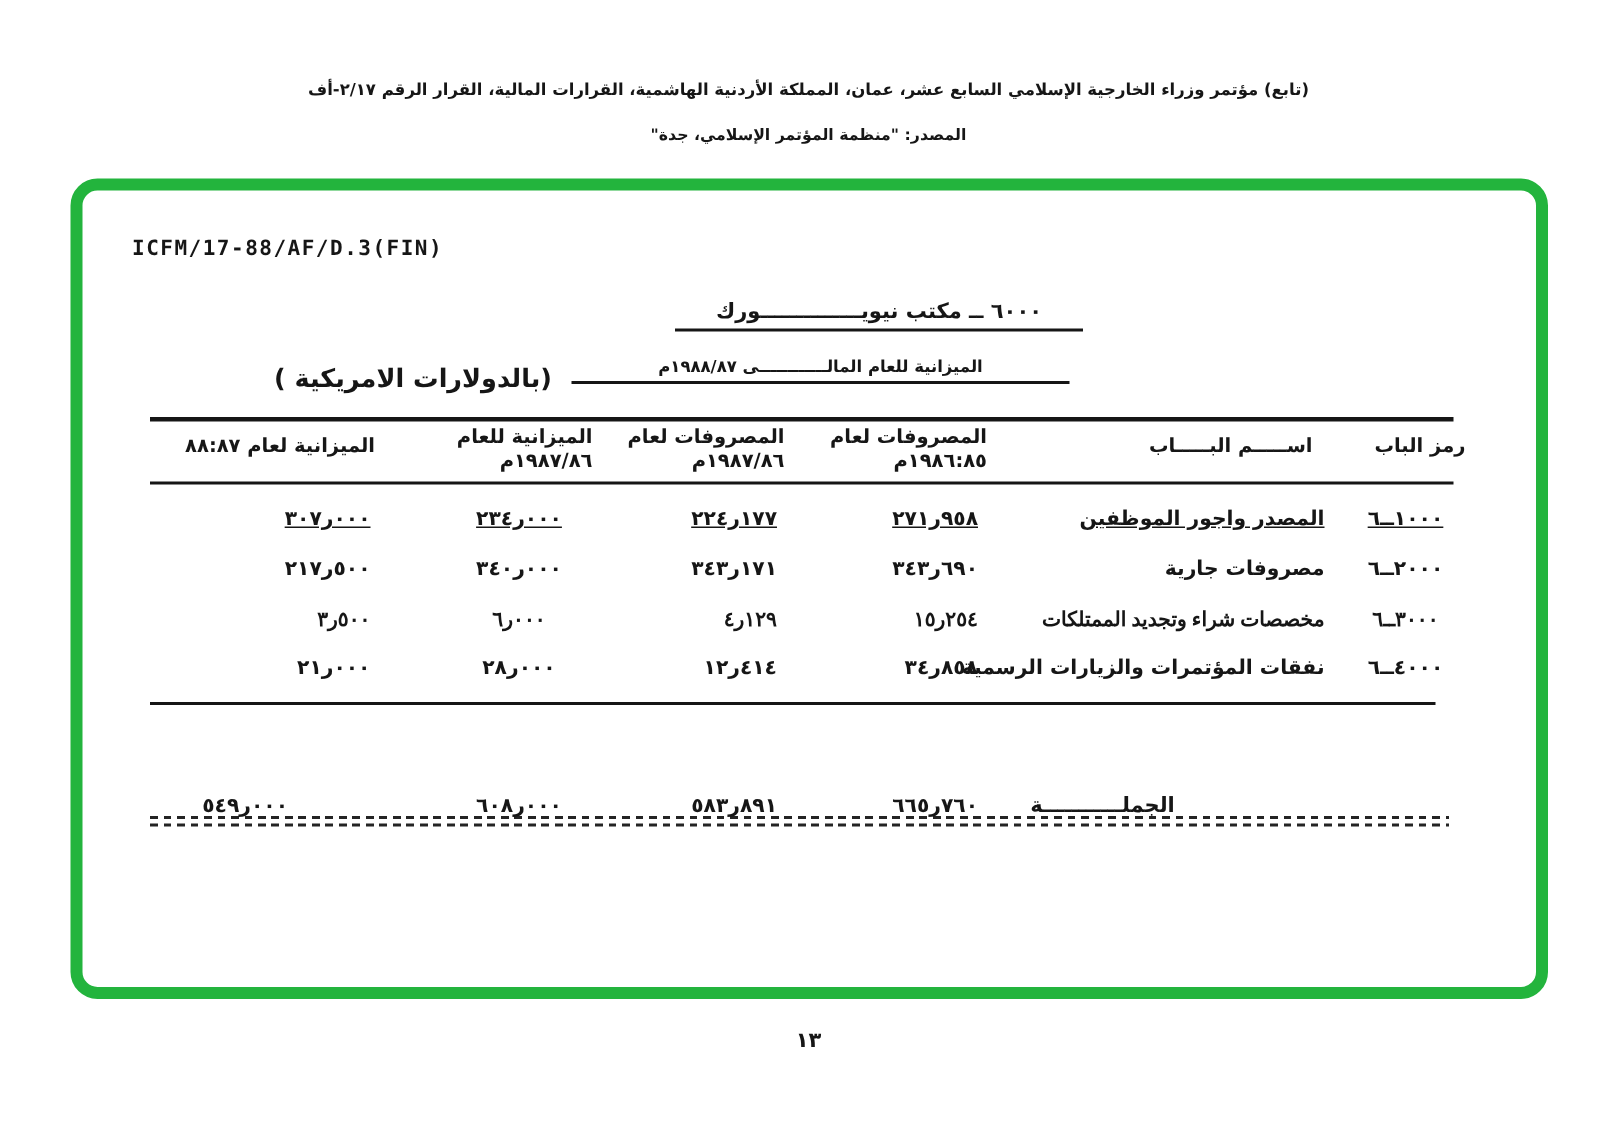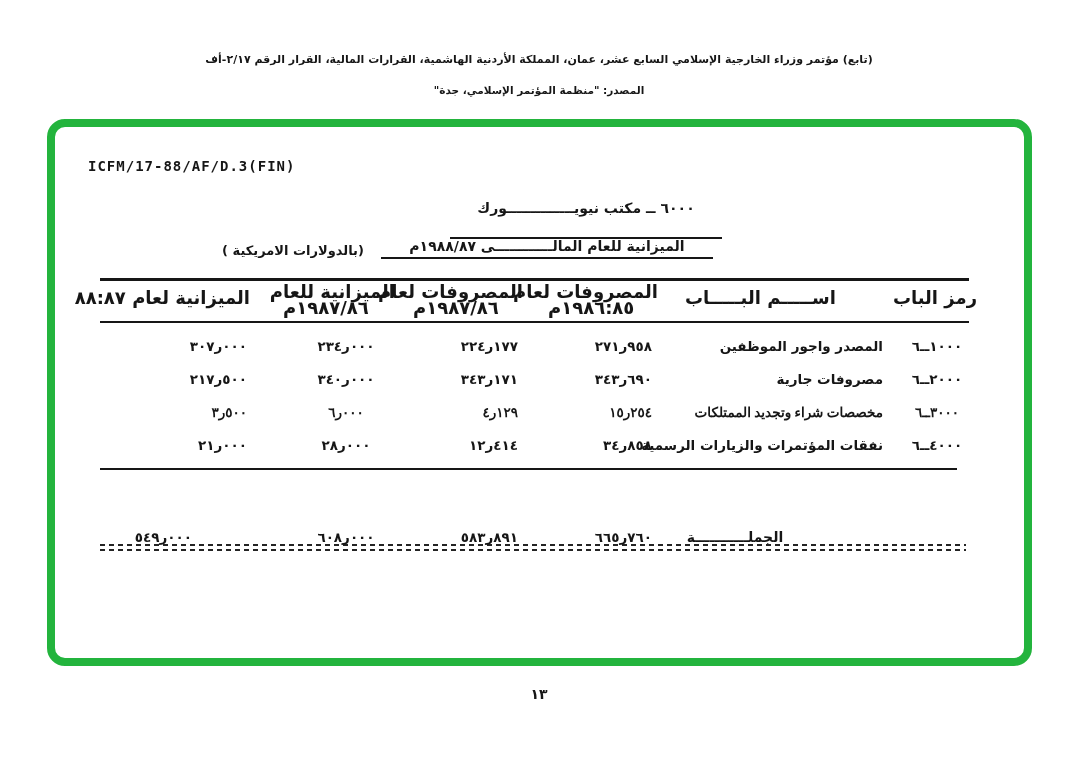--- a/index.html
+++ b/index.html
@@ -14,56 +14,56 @@
   .hdr2{top:84px;left:0;width:1078px;text-align:center;direction:rtl;
         font-size:10.5px;font-weight:bold;}
   
   .frame{left:47px;top:119px;width:985px;height:547px;box-sizing:border-box;
          border:8px solid #23b43d;border-radius:18px;pointer-events:none;}
   
   .refcode{left:88px;top:158px;font-family:"DejaVu Sans Mono",monospace;
            font-size:14px;letter-spacing:1px;font-weight:bold;}
   .title1{left:450px;top:200px;width:272px;text-align:center;direction:rtl;
           font-size:14px;font-weight:bold;border-bottom:2px solid #161616;
-          padding-bottom:21px;white-space:nowrap;}
+          padding-bottom:3px;white-space:nowrap;}
   .title2{left:381px;top:238px;width:332px;text-align:center;direction:rtl;
-          font-size:14px;font-weight:bold;border-bottom:2px solid #161616;
+          font-size:11px;font-weight:bold;border-bottom:2px solid #161616;
           padding-bottom:3px;white-space:nowrap;}
   .currency{left:218px;top:243px;width:150px;direction:rtl;text-align:center;
-            font-size:13px;font-weight:bold;white-space:nowrap;}
+            font-size:17px;font-weight:bold;white-space:nowrap;}
   
   .rule-top{left:100px;top:278px;width:869px;height:3px;background:#161616;}
   .rule-mid{left:100px;top:321px;width:869px;height:2px;background:#161616;}
   .rule-bot{left:100px;top:468px;width:857px;height:2px;background:#161616;}
   .rule-dd{left:100px;top:544px;width:866px;height:7px;background-repeat:no-repeat;
     background-image:
       repeating-linear-gradient(90deg,#242424 0 5px,transparent 5px 9px),
       repeating-linear-gradient(90deg,#242424 0 5px,transparent 5px 9px);
     background-size:100% 2px,100% 2px;background-position:0 0,0 5px;}
   
-  .th{position:absolute;direction:rtl;text-align:left;font-size:18px;
+  .th{position:absolute;direction:rtl;text-align:right;font-size:13px;
       font-weight:bold;line-height:16px;white-space:nowrap;}
   .th-code{left:893px;top:290px;width:84px;}
   .th-name{left:685px;top:290px;width:190px;}
   .th-e85{left:548px;top:284px;width:110px;}
   .th-e86{left:413px;top:284px;width:110px;}
   .th-b86{left:283px;top:284px;width:112px;}
   .th-b87{left:100px;top:290px;width:150px;}
   
   .cell{position:absolute;height:20px;font-size:13.5px;font-weight:bold;
         white-space:nowrap;}
   .num{direction:ltr;unicode-bidi:bidi-override;text-align:right;}
   .name{direction:rtl;text-align:right;}
   .c-code{left:905px;width:64px;text-align:center;}
   .c-name{left:638px;width:245px;}
   .c-e85{left:545px;width:107px;}
   .c-e86{left:410px;width:108px;}
   .c-b86{left:292px;width:108px;text-align:center;}
   .c-b87{left:120px;width:127px;}
-  .r1{top:338px;} .r2{top:371px;} .r3{top:404px;font-family:Liberation Serif, serif;} .r4{top:437px;}
+  .r1{top:338px;text-decoration:underline;} .r2{top:371px;} .r3{top:404px;font-family:Liberation Serif, serif;} .r4{top:437px;}
   .rt{top:510px;margin-top:19px;}
   .t-label{left:685px;width:100px;text-align:center;direction:rtl;font-size:14px;}
   .t-b87{left:88px;width:104px;}
   
   .pagenum{top:686px;left:0;width:1078px;text-align:center;
            font-size:14px;font-weight:bold;}
 </style>
 </head>
 <body>
 

